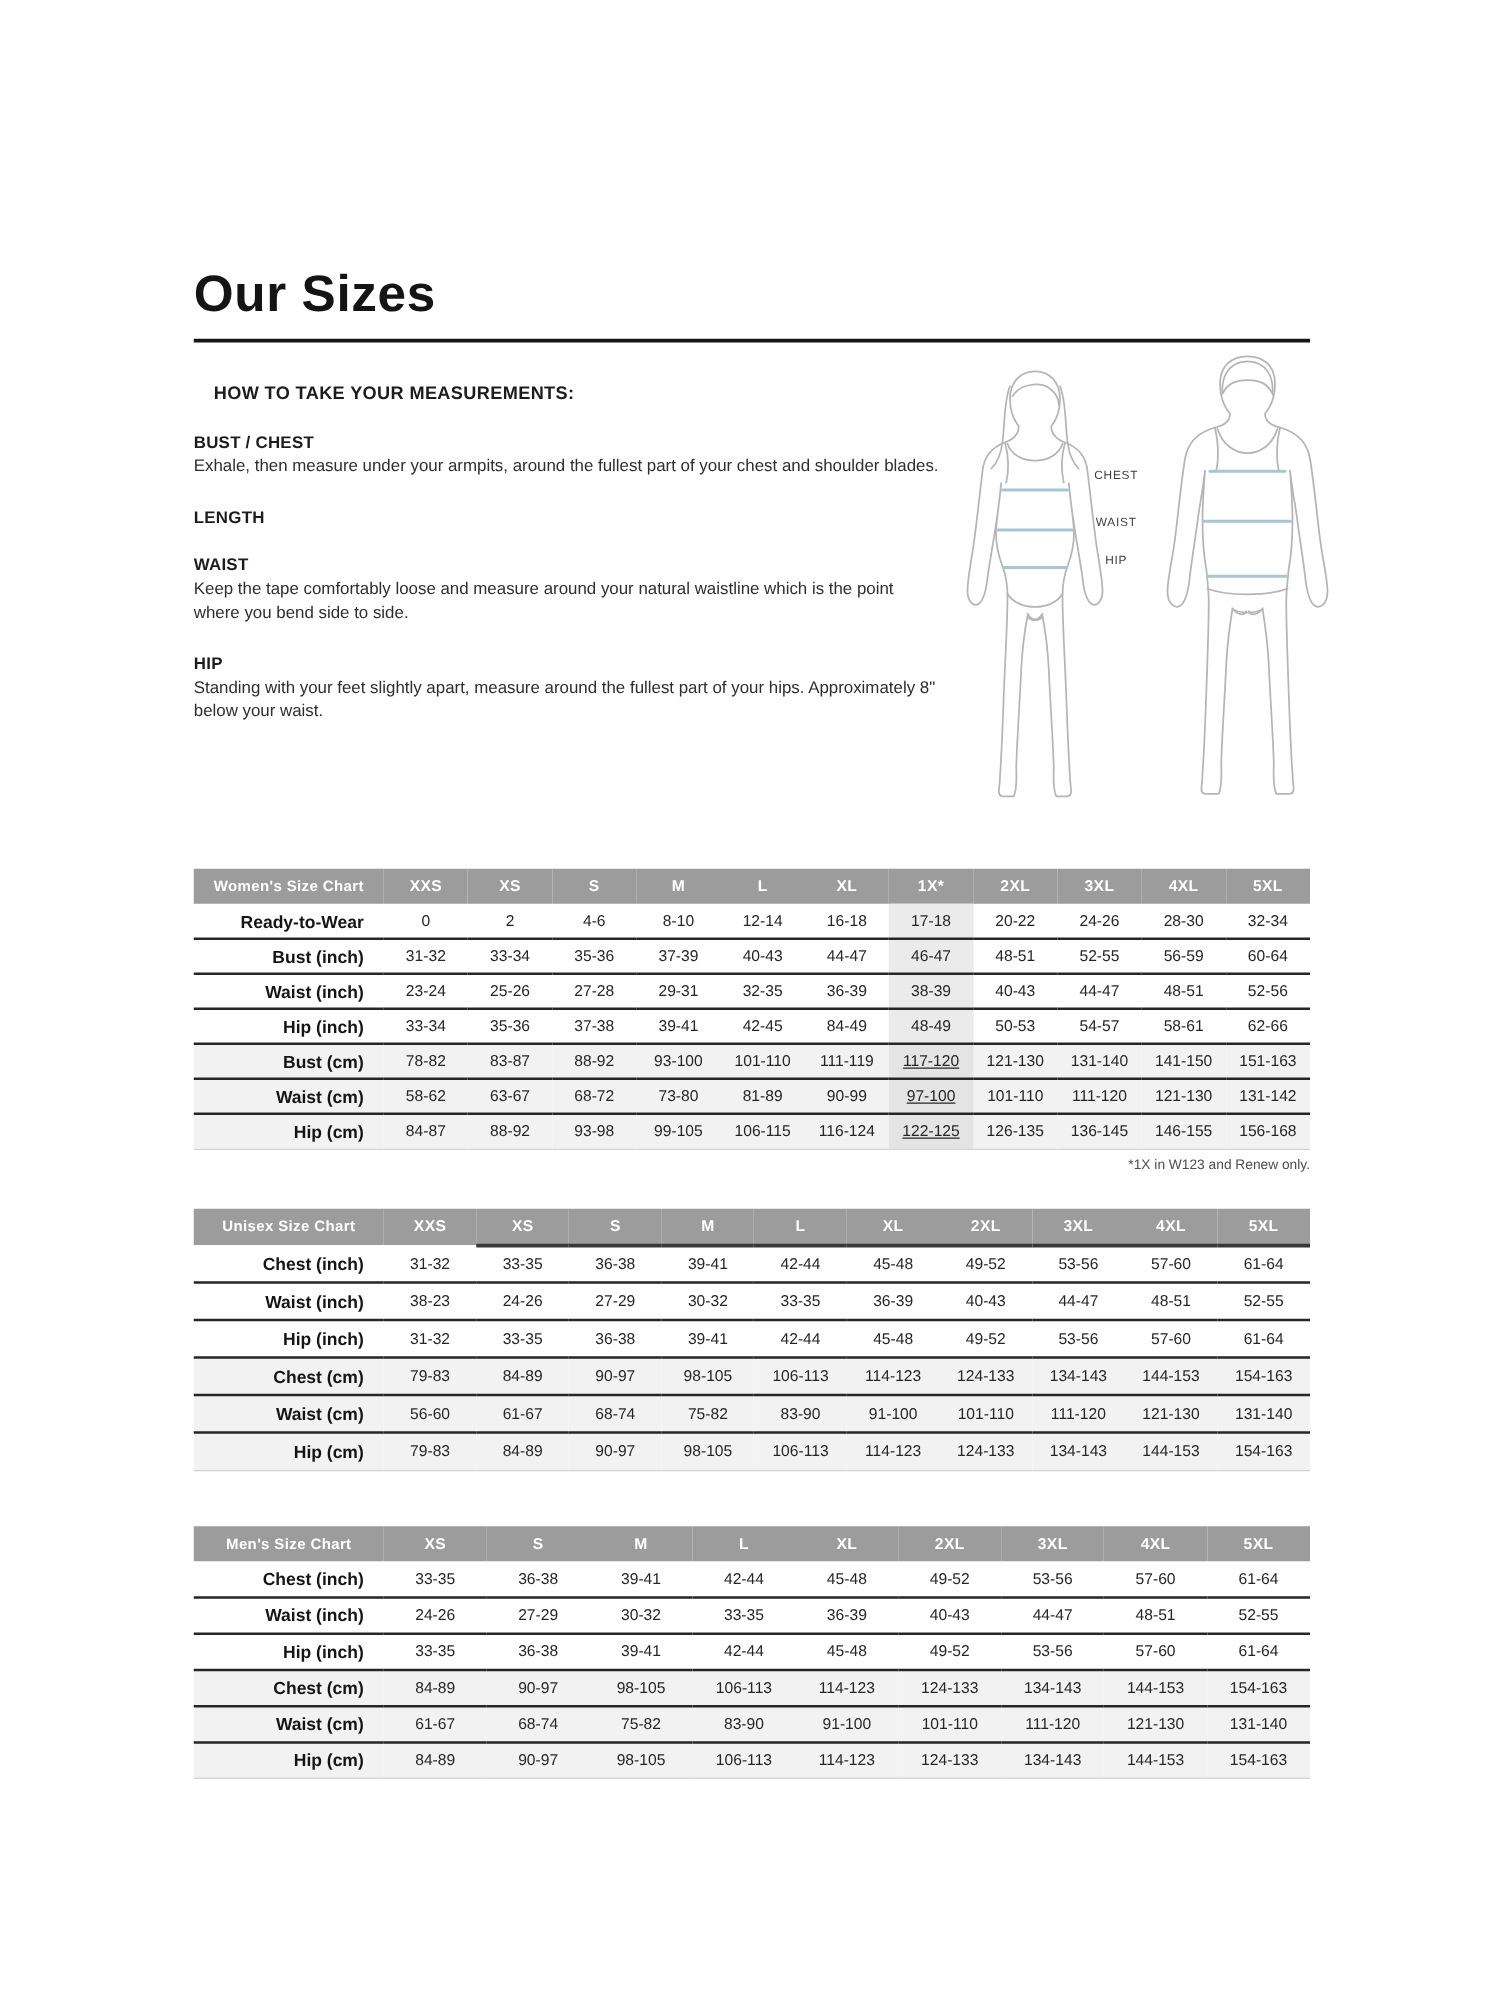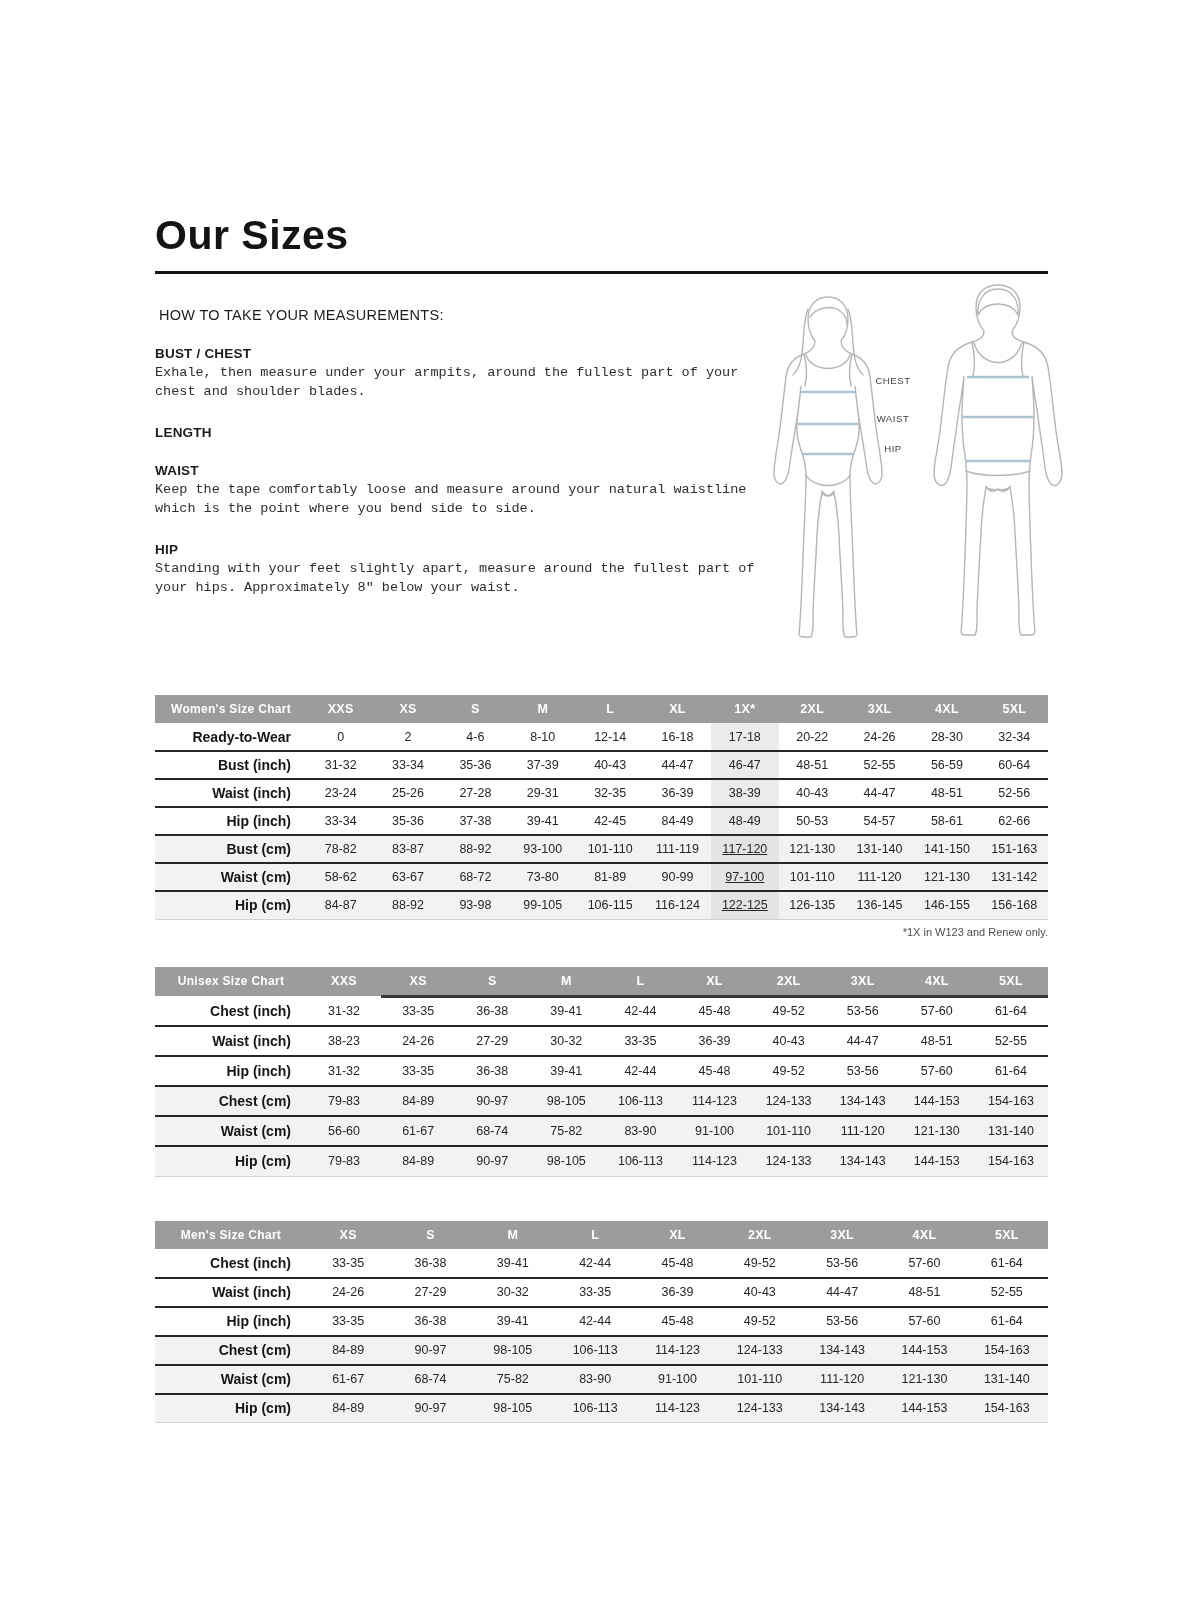--- a/index.html
+++ b/index.html
@@ -18,24 +18,24 @@
     margin:213px 0 0 0;
     font-size:41px;line-height:1.1;
     font-weight:800;letter-spacing:.5px;
     color:#141414;
   }
   .title-rule{border:none;border-top:3px solid #161616;margin:13px 0 0 0;width:100%;}
 
   
   .measure-row{position:relative;margin-top:33px;height:365px;}
   .measure-text{width:600px;}
-  .measure-heading{font-size:14.5px;font-weight:400;letter-spacing:.3px;margin:4px;}
+  .measure-heading{font-size:14.5px;font-weight:700;letter-spacing:.3px;margin:16px;}
   .m-section{margin-top:23px;}
   .m-title{font-size:13.5px;font-weight:800;letter-spacing:.2px;}
-  .m-body{font-size:13.5px;line-height:1.4;margin-top:3px;color:#2e2e2e;max-width:600px;font-family:Liberation Mono, monospace;}
+  .m-body{font-size:13.5px;line-height:1.4;margin-top:3px;color:#2e2e2e;max-width:600px;}
 
   
   .figures{position:absolute;left:585px;top:-28px;width:330px;height:370px;}
   .figures svg{position:absolute;}
   .fig-woman{left:18px;top:10px;}
   .fig-man{left:178px;top:0;}
   .figure path,.figure ellipse{fill:none;stroke:var(--figure-outline-gray,#b5b5b5);stroke-width:1.4;stroke-linecap:round;}
   .figure path.body{fill:#ffffff;}
   .figure path.blue{stroke:var(--measure-line-blue,#a7c5d4);stroke-width:2.4;}
   .fig-label{

